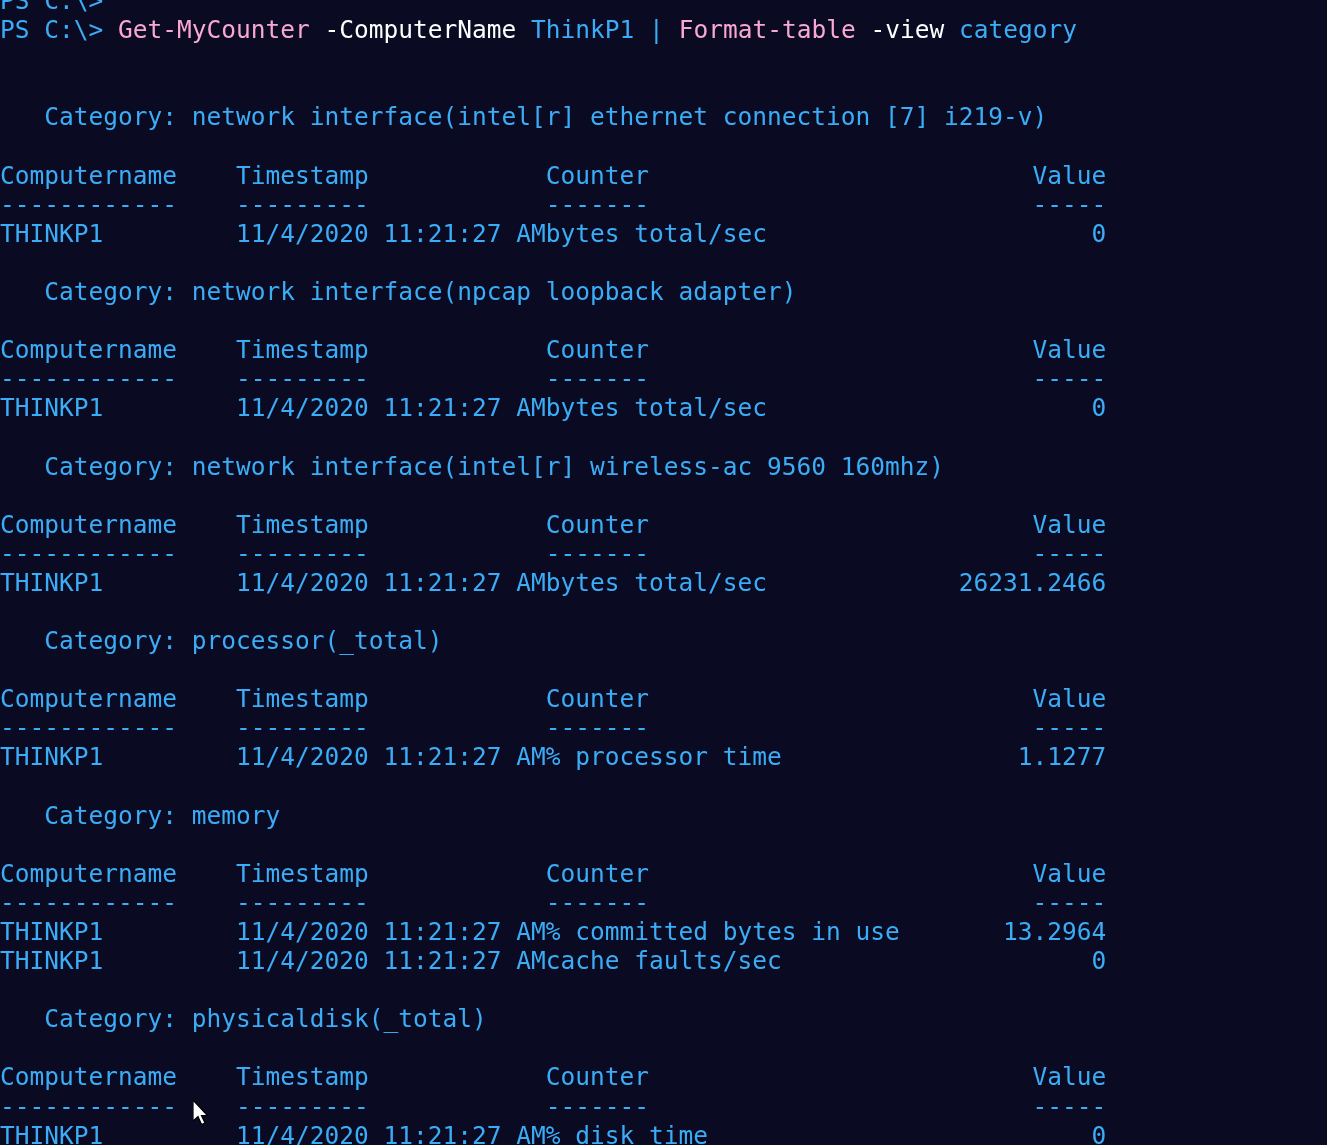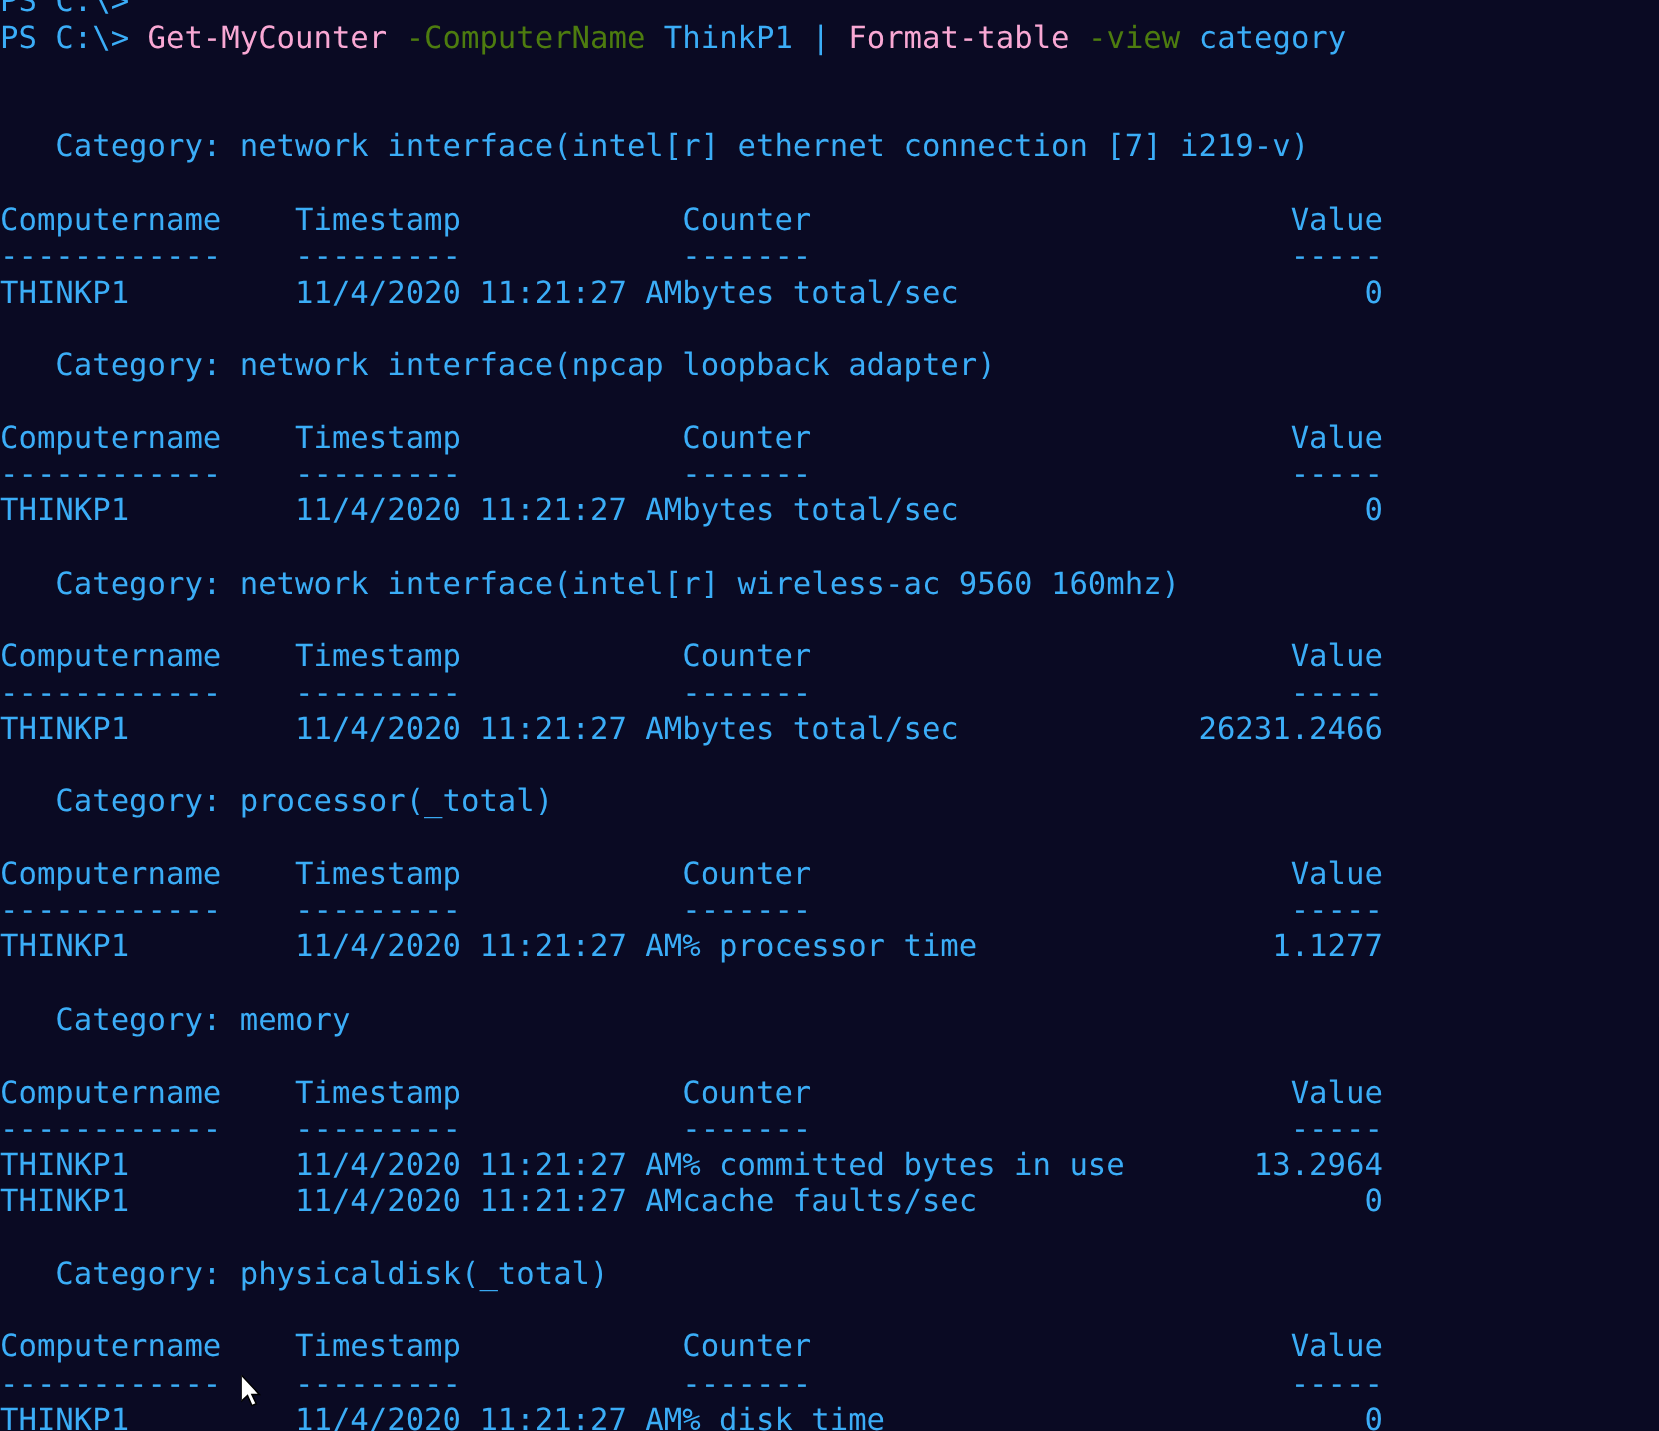--- a/index.html
+++ b/index.html
@@ -32,21 +32,21 @@
   }
   .line {
     white-space: pre;
     height: 29.1px;
     display: block;
     font-size: 24.5px;
     line-height: 29.1px;
   }
   .cyan   { color: #3badf7; }
   .white  { color: #f9a8d4; }
-  .magenta{ color: #4d7c0f; }
+  .magenta{ color: #ffffff; }
 
   
   #scrollpane {
     position: absolute;
     top: -14px;
     left: 0;
     width: 1327px;
   }
 
   #cursor {

